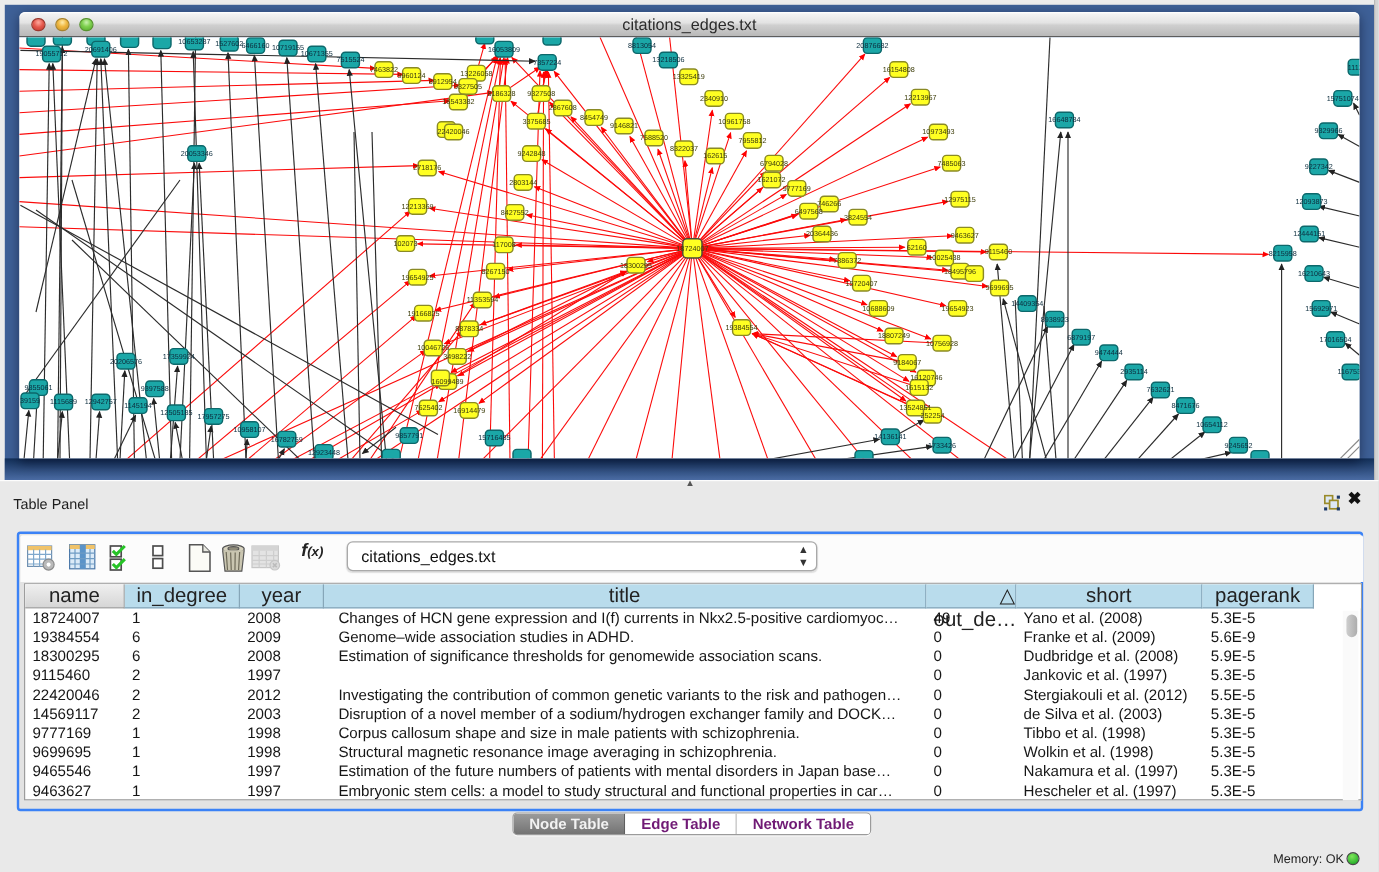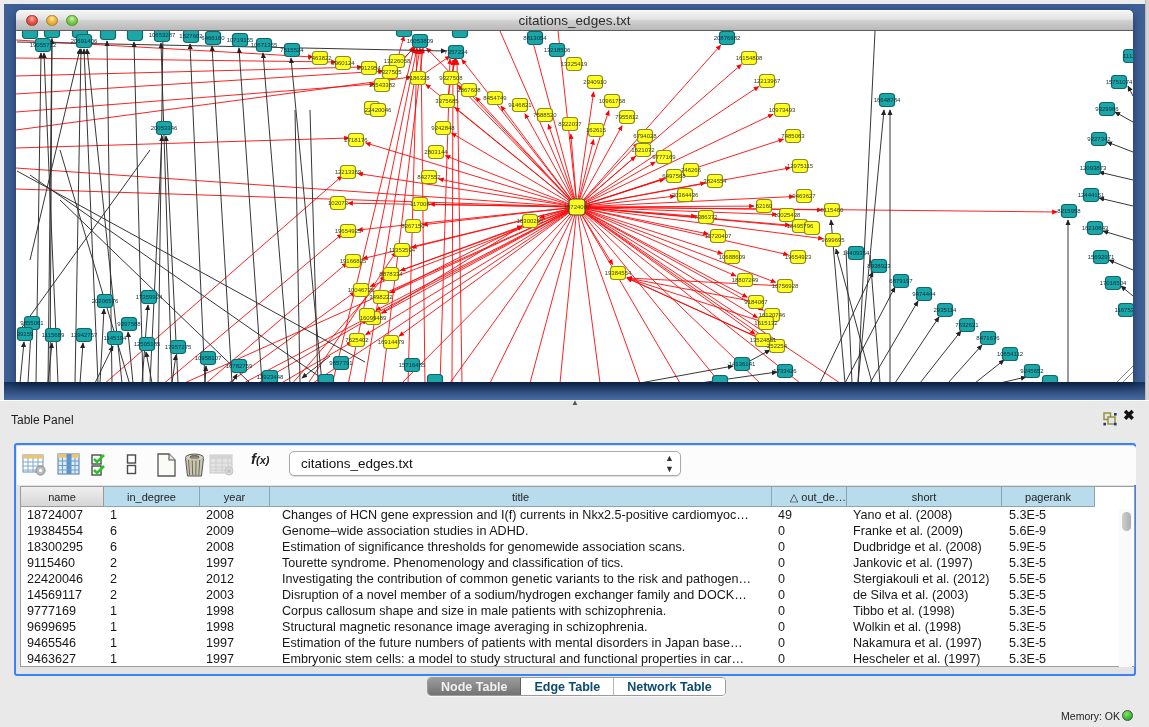--- a/index.html
+++ b/index.html
@@ -38,34 +38,34 @@
 #toolbar { position:absolute; left:1px; top:1px; width:1119px; height:39px; background:#fcfcfc; border-radius:2px 2px 0 0;}
 .tbi { position:absolute; top:6px; }
 #combo { position:absolute; left:272px; top:5px; width:392px; height:25px; background:#fff;
   border:1px solid #a9a9a9; border-radius:5px; font-size:13.5px; color:#111;
   line-height:23px; padding-left:11px; box-shadow:0 1px 1px rgba(0,0,0,0.12); }
 #combo .arrows { position:absolute; right:6px; top:1px; font-size:9px; color:#333; line-height:11px; }
 
 #tablewrap { position:absolute; left:4px; top:41px; width:1115px; height:181px; background:#fff;
   border:1px solid #9d9d9d; }
 #thead { position:absolute; left:0; top:0; width:1113px; height:20px; background:#fff; }
-.th { position:absolute; top:0; height:20px; font-size:11px; color:#222; text-align:center;
+.th { position:absolute; top:0; height:20px; font-size:17px; color:#222; text-align:center;
   line-height:20px; background:#b9dcec; border-right:1px solid #86a6b8; border-bottom:1px solid #86a6b8; }
 .th.gray { background:linear-gradient(#efefef,#d6d6d6); border-right:1px solid #9a9a9a; border-bottom:1px solid #9a9a9a; }
 .rows { position:absolute; left:0; top:20px; width:1100px; }
 .tr { position:absolute; left:0; width:1100px; height:16px; font-size:12.6px; color:#161616; white-space:nowrap; }
 .td { position:absolute; top:0; line-height:16px; }
 #vscroll { position:absolute; right:2px; top:22px; width:13px; height:158px; background:#fafafa; }
 #vthumb { position:absolute; right:1px; top:3px; width:9px; height:19px; background:linear-gradient(90deg,#cecece,#adadad); border-radius:5px; }
 
 
 #tabs { position:absolute; left:427px; top:276px; height:19px; display:flex;
   border:1px solid #9b9b9b; border-radius:4px; overflow:hidden; background:#fff;
   box-shadow:0 1px 0 rgba(255,255,255,0.7); }
-.tab { height:19px; line-height:18px; font-size:12.5px; font-weight:bold; color:#0c4a6e; padding:0 13px;
+.tab { height:19px; line-height:18px; font-size:12.5px; font-weight:bold; color:#701a75; padding:0 13px;
   border-right:1px solid #b5b5b5; background:#fff; }
 .tab.sel { background:linear-gradient(#9b9b9b,#6f6f6f); color:#f2f2f2; border-right:1px solid #5f5f5f;}
 .tab:last-child { border-right:none; }
 
 #memory { position:absolute; right:29px; top:709px; top:309px; font-size:10.5px; color:#222; }
 #memdot { position:absolute; right:16px; top:309px; width:11px; height:11px; border-radius:50%;
   background:radial-gradient(circle at 40% 30%, #7fe65a, #2fb52f 70%, #1d8d1d); border:1px solid #4a4a4a; }
 </style>
 </head>
 <body>
@@ -658,21 +658,20 @@
 <span class="td" style="left:185px;">2008</span>
 <span class="td" style="left:261px; width:502px; overflow:hidden; white-space:nowrap;">Estimation of significance thresholds for genomewide association scans.</span>
 <span class="td" style="left:757px;">0</span>
 <span class="td" style="left:832px;">Dudbridge et al. (2008)</span>
 <span class="td" style="left:988px;">5.9E-5</span>
 </div>
 <div class="tr" style="top:48px;">
 <span class="td" style="left:6px;">9115460</span>
 <span class="td" style="left:89px;">2</span>
 <span class="td" style="left:185px;">1997</span>
-<span class="td" style="left:261px; width:502px; overflow:hidden; white-space:nowrap;">Tourette syndrome. Phenomenology and classification of tics.</span>
 <span class="td" style="left:757px;">0</span>
 <span class="td" style="left:832px;">Jankovic et al. (1997)</span>
 <span class="td" style="left:988px;">5.3E-5</span>
 </div>
 <div class="tr" style="top:64px;">
 <span class="td" style="left:6px;">22420046</span>
 <span class="td" style="left:89px;">2</span>
 <span class="td" style="left:185px;">2012</span>
 <span class="td" style="left:261px; width:502px; overflow:hidden; white-space:nowrap;">Investigating the contribution of common genetic variants to the risk and pathogen…</span>
 <span class="td" style="left:757px;">0</span>

